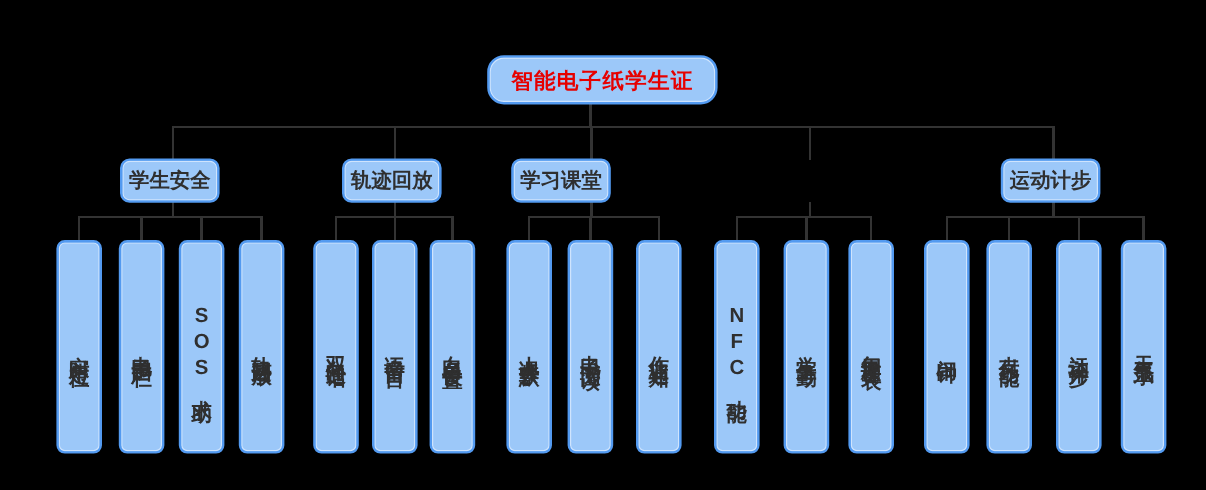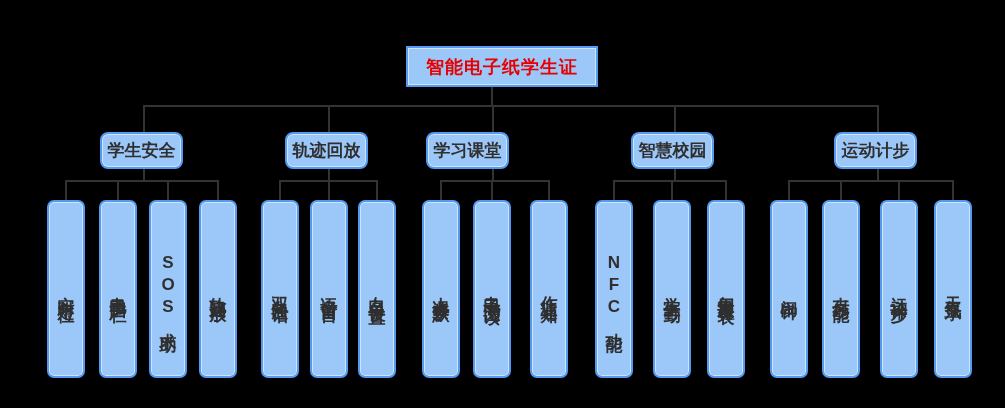--- a/index.html
+++ b/index.html
@@ -17,21 +17,21 @@
   }
   .connectors{position:absolute;left:0;top:0;width:1005px;height:408px;}
   .connectors line{stroke:var(--line-color);stroke-width:2;}
   .node{
     position:absolute;box-sizing:border-box;
     background:var(--node-fill);
     border:2px solid var(--node-border);
     box-shadow:inset 0 0 0 1px var(--node-inner);
     display:flex;align-items:center;justify-content:center;
   }
-  .root{border-radius:0;}
+  .root{border-radius:14px;}
   .root-label{
     color:var(--title-color);font-size:18px;font-weight:bold;letter-spacing:1px;white-space:nowrap;
   }
   .cat{border-radius:8px;width:83px;height:37px;}
   .cat-label{
     color:var(--label-color);font-size:17px;font-weight:bold;white-space:nowrap;
   }
   .leaf{border-radius:7px;width:38px;height:178px;}
   .leaf-label{
     color:var(--label-color);font-size:17px;font-weight:bold;
@@ -92,23 +92,20 @@
 
   <div class="node cat" style="left:100px;top:132px">
     <span class="cat-label">学生安全</span>
   </div>
   <div class="node cat" style="left:285px;top:132px">
     <span class="cat-label">轨迹回放</span>
   </div>
   <div class="node cat" style="left:426px;top:132px">
     <span class="cat-label">学习课堂</span>
   </div>
-  <div class="node cat" style="left:631px;top:132px">
-    <span class="cat-label">智慧校园</span>
-  </div>
   <div class="node cat" style="left:834px;top:132px">
     <span class="cat-label">运动计步</span>
   </div>
 
   <div class="node leaf" style="left:47px;top:200px">
     <span class="leaf-label">实时定位</span>
   </div>
   <div class="node leaf" style="left:99px;top:200px">
     <span class="leaf-label">电子围栏</span>
   </div>

